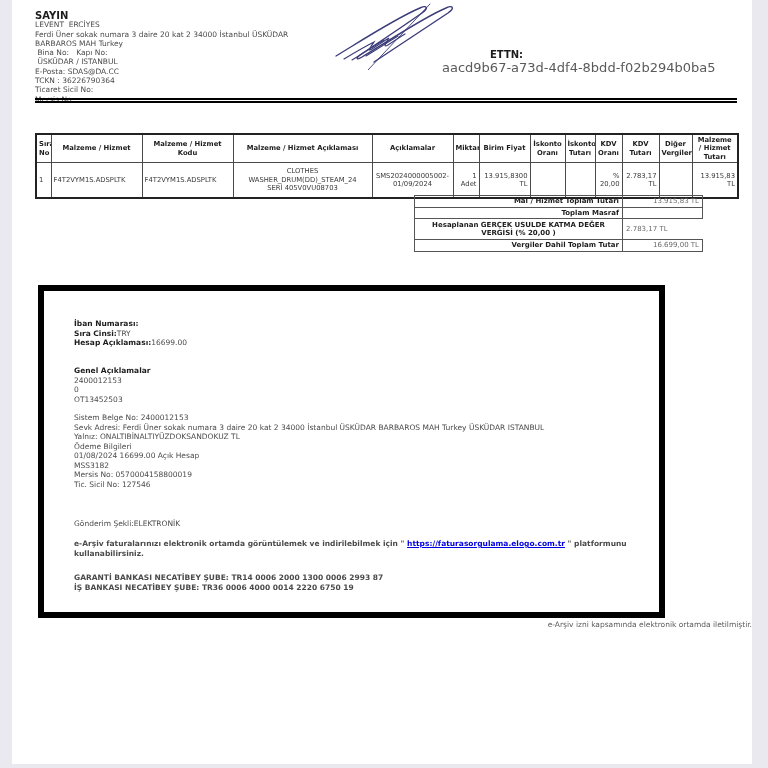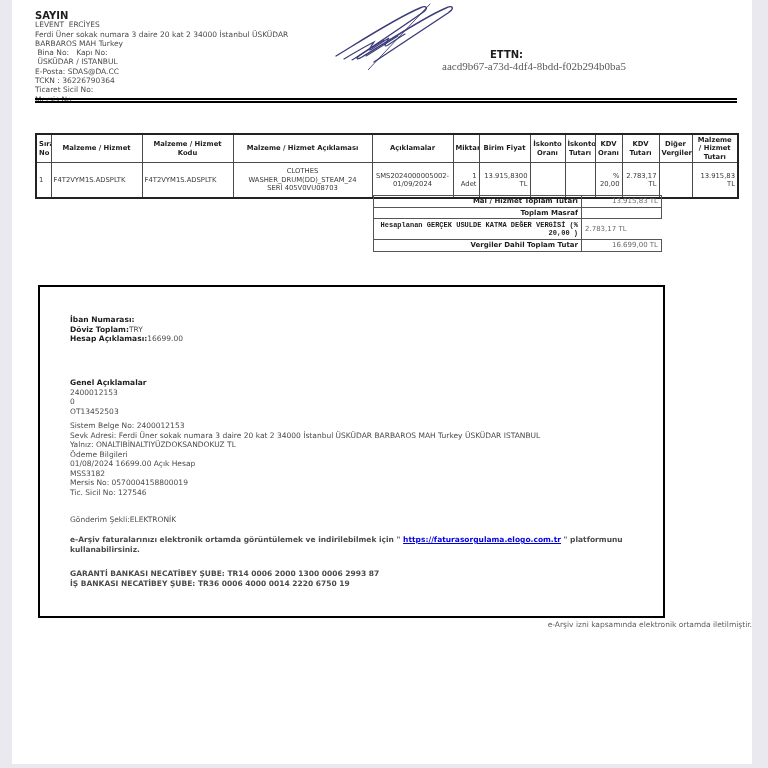--- a/index.html
+++ b/index.html
@@ -16,21 +16,21 @@
   .abs { position:absolute; }
   .pre { white-space:pre-wrap; }
   .b { font-weight:bold; color:#1c1c1c; }
 
   
   .recipient { left:23px; top:11px; font-size:7.5px; line-height:9.3px; color:#4a4a4a; }
   .recipient .title { font-size:10px; }
 
   
   .ettn-label { left:460px; top:49px; font-size:10px;margin-left:18px; }
-  .ettn-value { left:430px; top:60px; font-size:11px; color:#5a5a5a;font-family:Liberation Serif, serif; }
+  .ettn-value { left:430px; top:60px; font-size:13px; color:#5a5a5a; }
 
   
   .signature { left:318px; top:2px; }
 
   
   .sep { left:23px; top:98px; width:702px; height:5px;
     border-top:2px solid #000; border-bottom:2px solid #000; }
 
   
   .items { left:23px; top:133px; }
@@ -40,32 +40,32 @@
     border:1px solid #4a4a4a; font-size:6.8px; line-height:8.4px;
     padding:1px 2px; vertical-align:middle; white-space:pre-wrap;
     overflow:hidden; color:#3a3a3a;
   }
   table.items-t th { font-weight:bold; text-align:center; color:#1c1c1c; height:27px; }
   table.items-t td { height:35px; }
   .ta-c { text-align:center; } .ta-r { text-align:right; } .ta-l { text-align:left; }
 
   
   .totals { left:361px; top:195px; }
-  table.totals-t { border-collapse:collapse; table-layout:fixed; width:288px; }
+  table.totals-t { border-collapse:collapse; table-layout:fixed; width:288px;margin-left:41px; }
   table.totals-t td { font-size:7px; line-height:8.6px; padding:1px 3px; vertical-align:middle; }
   td.tl { width:208px; border:1px solid #555; text-align:right; font-weight:bold; color:#1c1c1c; height:11px; }
   td.tv { width:80px; border:1px solid #555; text-align:right; color:#6a6a6a; }
   tr.tall td { height:21px; }
-  tr.tall td.tl { text-align:right;font-family:Liberation Mono, monospace; }
+  tr.tall td.tl { text-align:center; }
   tr.tall td.tv { border:none; text-align:left; }
 
   
-  .box { left:26px; top:285px; width:627px; height:333px; border:2px solid #000000; }
+  .box { left:26px; top:285px; width:627px; height:333px; border:6px solid #000000; }
   .box .grp { position:absolute; left:30px; right:12px; font-size:7.5px; line-height:9.5px; color:#4a4a4a; }
-  .g1 { top:28px; } .g2 { top:75px;margin-top:16px; } .g3 { top:122px;margin-top:12px; } .g4 { top:228px; }
+  .g1 { top:28px; } .g2 { top:75px; } .g3 { top:122px; } .g4 { top:228px; }
   .g5 { top:248px; width:560px; font-weight:bold; color:#ff0000; font-size:7.8px; line-height:10px; }
   .g5 a { color:#0000e0; text-decoration:underline; }
   .g6 { top:282px; font-size:8px; line-height:11.5px; font-weight:bold; color:#111; }
 
   .footer { left:0; right:0; top:620px; text-align:right; font-size:7.5px; color:#5a5a5a; }
 </style>
 </head>
 <body>
 
 <div class="page">
@@ -187,21 +187,21 @@
         <td class="tl">Vergiler Dahil Toplam Tutar</td>
         <td class="tv">16.699,00 TL</td>
       </tr>
     </tbody>
       </table>
   </div>
 
   <div class="abs box">
     <div class="grp g1">
       <div><span class="b">İban Numarası:</span></div>
-      <div><span class="b">Döviz Toplam:</span><span>TRY</span></div>
+      <div><span class="b">Sıra Cinsi:</span><span>TRY</span></div>
       <div><span class="b">Hesap Açıklaması:</span><span>16699.00</span></div>
     </div>
 
     <div class="grp g2">
       <div class="b">Genel Açıklamalar</div>
       <div>2400012153</div>
       <div>0</div>
       <div>OT13452503</div>
     </div>
 

